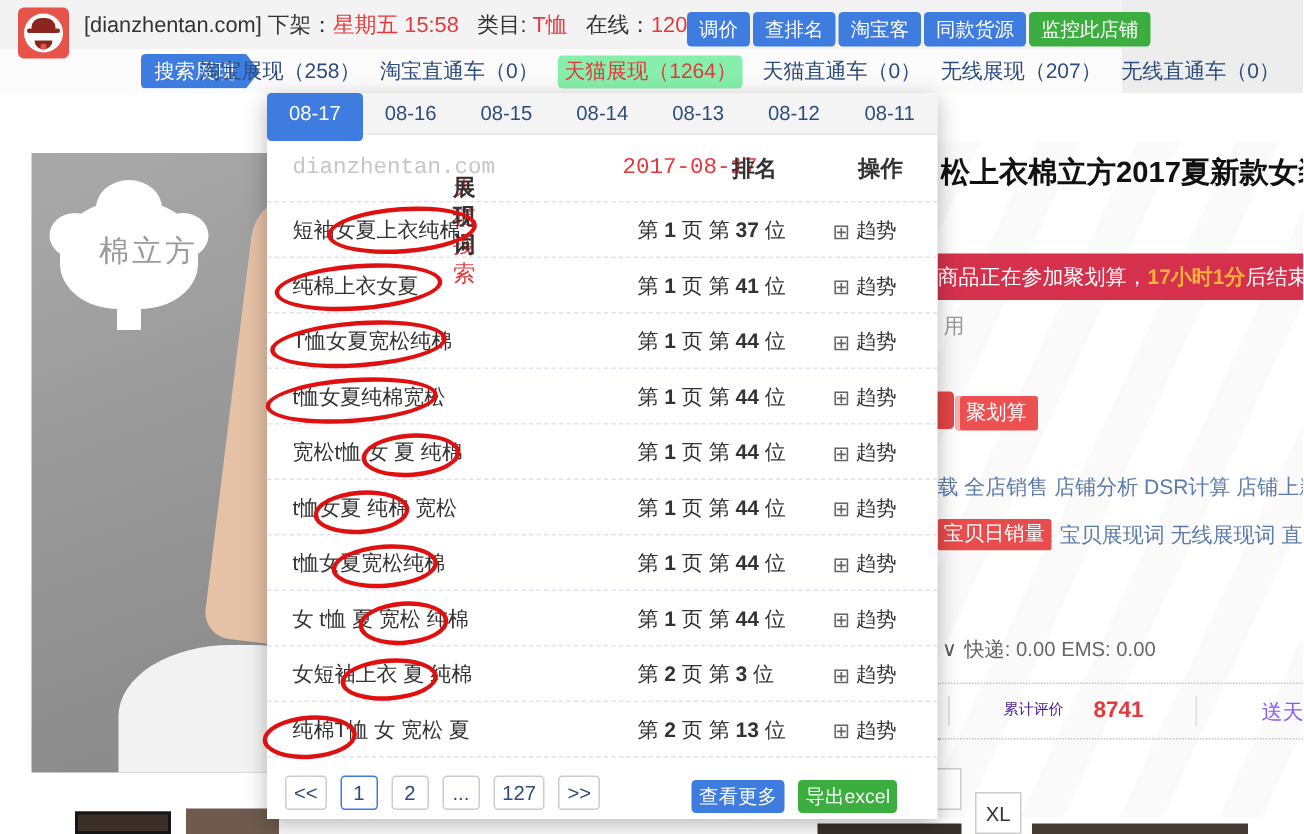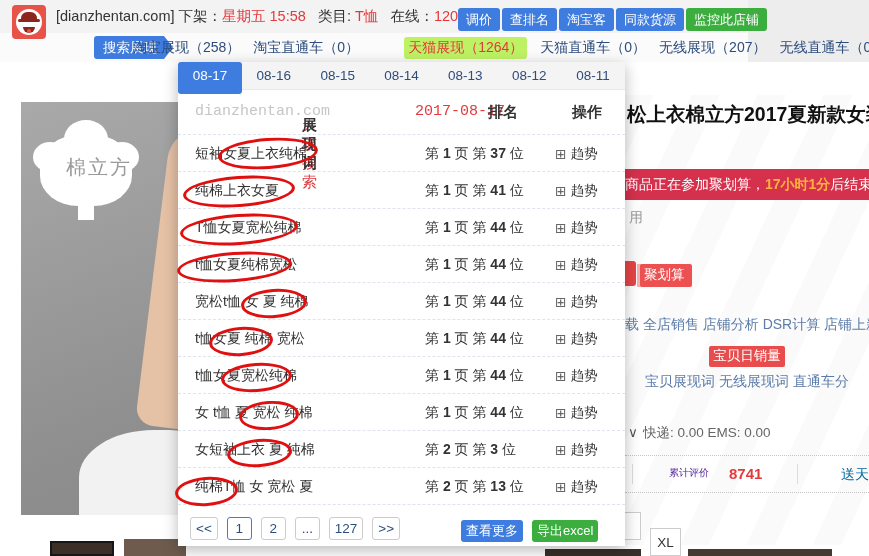--- a/index.html
+++ b/index.html
@@ -21,21 +21,21 @@
   .logo .body{position:absolute;left:11px;top:22px;width:12px;height:6px;background:#8d251f;border-radius:0 0 8px 8px;}
   .logo .dot{position:absolute;left:15px;top:24px;width:4px;height:4px;background:#e75348;border-radius:50%;}
   #topbar-info{position:absolute;left:56px;top:0;height:33px;display:flex;align-items:center;font-size:14.5px;color:#333;z-index:3;white-space:pre;}
   #topbar-info .red{color:var(--red);}
   #topbar-buttons{position:absolute;left:458px;top:8px;display:flex;gap:2px;z-index:3;}
   .tbtn{height:23px;padding:0 8px;border:none;border-radius:3px;color:#fff;font-size:13px;display:flex;align-items:center;cursor:pointer;font-family:inherit;}
   .tbtn.blue{background:var(--blue);} .tbtn.green{background:var(--green);}
   .ribbon{position:absolute;left:94px;top:36px;height:23px;line-height:23px;padding:0 16px 0 9px;background:var(--blue);color:#fff;font-size:13.5px;z-index:3;border-radius:3px 0 0 3px;clip-path:polygon(0 0,calc(100% - 9px) 0,100% 50%,calc(100% - 9px) 100%,0 100%);}
   #nav-tabs{position:absolute;left:133px;top:36px;height:23px;display:flex;gap:13px;align-items:center;font-size:14px;color:var(--navtext);z-index:3;white-space:nowrap;}
   .ntab{cursor:pointer;}
-  .ntab.active{color:var(--red);background:#bef264;padding:2px 4px;border-radius:3px;margin-left:32px;}
+  .ntab.active{color:var(--red);background:#86efac;padding:2px 4px;border-radius:3px;}
 
   
   .main-img{position:absolute;left:21px;top:102px;width:450px;height:413px;background:linear-gradient(160deg,#a9a9a9,#909090 60%,#858585);overflow:hidden;z-index:1;}
   .arm{position:absolute;left:132px;top:26px;width:50px;height:300px;background:#e5c1a6;border-radius:40px 22px 0 22px;transform:rotate(7deg);}
   .shirt{position:absolute;left:58px;top:328px;width:150px;height:95px;background:#f2f2f2;border-radius:50% 40% 0 0;}
   .cloud{position:absolute;left:19px;top:32px;width:92px;height:72px;background:#fff;border-radius:46% 46% 42% 42%;}
   .cloud:before{content:"";position:absolute;left:24px;top:-14px;width:44px;height:38px;background:#fff;border-radius:50%;}
   .cloud:after{content:"";position:absolute;left:-7px;top:8px;width:34px;height:30px;background:#fff;border-radius:50%;box-shadow:72px 0 0 #fff;}
   .trunk{position:absolute;left:57px;top:102px;width:16px;height:16px;background:#fff;}
   .cloud-text{position:absolute;left:32px;top:52px;width:92px;text-align:center;font-size:20px;color:#9b9b9b;letter-spacing:2px;z-index:2;}
@@ -45,32 +45,32 @@
   .t3{left:545px;width:96px;height:7px;background:#38302a;}
   .t4{left:688px;width:144px;height:7px;background:#453a31;}
   .wm{position:absolute;left:625px;top:95px;width:244px;height:450px;background:repeating-linear-gradient(115deg,rgba(0,0,0,0.02) 0 26px,transparent 26px 60px);z-index:1;}
   .ptitle{position:absolute;left:627px;top:101px;width:242px;font-size:19.5px;font-weight:bold;color:#111;white-space:nowrap;overflow:hidden;z-index:2;}
   .banner{position:absolute;left:625px;top:169px;width:244px;height:31px;background:var(--banner);color:#fff;font-size:14px;display:flex;align-items:center;white-space:nowrap;overflow:hidden;z-index:2;}
   .banner .hl{color:#ffb03a;font-weight:bold;}
   .plabel{position:absolute;left:629px;top:209px;font-size:14px;color:#999;z-index:2;}
   .red-sliver{position:absolute;left:622px;top:261px;width:14px;height:25px;background:#e64545;border-radius:3px;z-index:2;}
   .jbadge{position:absolute;left:637px;top:264px;background:var(--badge);color:#fff;font-size:13.5px;padding:2px 7px 3px;border-radius:2px;box-shadow:inset 3px 0 0 #f9b0b0;z-index:2;}
   .links1{position:absolute;left:625px;top:316px;width:244px;font-size:14px;color:#5b7ca9;white-space:nowrap;overflow:hidden;z-index:2;cursor:pointer;}
-  .row2{position:absolute;left:625px;top:346px;width:244px;display:flex;gap:6px;align-items:center;white-space:nowrap;overflow:hidden;z-index:2;flex-direction:column;}
+  .row2{position:absolute;left:625px;top:346px;width:244px;display:flex;gap:6px;align-items:center;white-space:nowrap;overflow:hidden;z-index:2;}
   .sbadge{background:#e84c4c;color:#fff;font-size:13.5px;padding:1px 4px 2px;border-radius:2px;cursor:pointer;}
   .links2{font-size:14px;color:#5b7ca9;cursor:pointer;}
   .ship{position:absolute;left:628px;top:424px;font-size:13.5px;color:#666;z-index:2;}
   .ship .chev{color:#555;margin-right:5px;cursor:pointer;}
   .dot1,.dot2{position:absolute;left:625px;width:244px;border-top:1px dotted #c6c6c6;z-index:2;}
   .dot1{top:455px;} .dot2{top:492px;}
   .review{position:absolute;left:625px;top:461px;width:244px;height:28px;z-index:2;}
   .vsep{position:absolute;top:3px;width:1px;height:20px;background:#ddd;}
   .review .lab{position:absolute;left:44px;top:5px;font-size:10px;color:#4c1d95;}
   .review .cnt{position:absolute;left:104px;top:4px;font-size:15px;font-weight:bold;color:var(--red);}
-  .review .part{position:absolute;left:216px;top:5px;font-size:14px;color:#0369a1;}
+  .review .part{position:absolute;left:216px;top:5px;font-size:14px;color:#8b5cf6;}
   .sizebox{position:absolute;border:1px solid #ccc;background:#fff;z-index:2;display:flex;align-items:center;justify-content:center;font-size:13.5px;color:#333;cursor:pointer;}
   .sz-part{left:611px;top:512px;width:30px;height:28px;}
   .sz-xl{left:650px;top:528px;width:31px;height:28px;}
 
   
   .popup{position:absolute;left:178px;top:62px;width:447px;height:484px;background:#fff;box-shadow:0 4px 14px rgba(0,0,0,0.28);z-index:10;}
   #date-tabs{height:28px;background:#f4f4f4;border-bottom:1px solid #e8e8e8;display:flex;}
   .dtab{flex:1;text-align:center;font-size:13.5px;color:var(--navtext);height:32px;line-height:28px;cursor:pointer;}
   .dtab.active{background:var(--blue);color:#fff;border-radius:3px;}
   .phead{position:relative;height:44px;font-family:Liberation Mono, monospace;}

